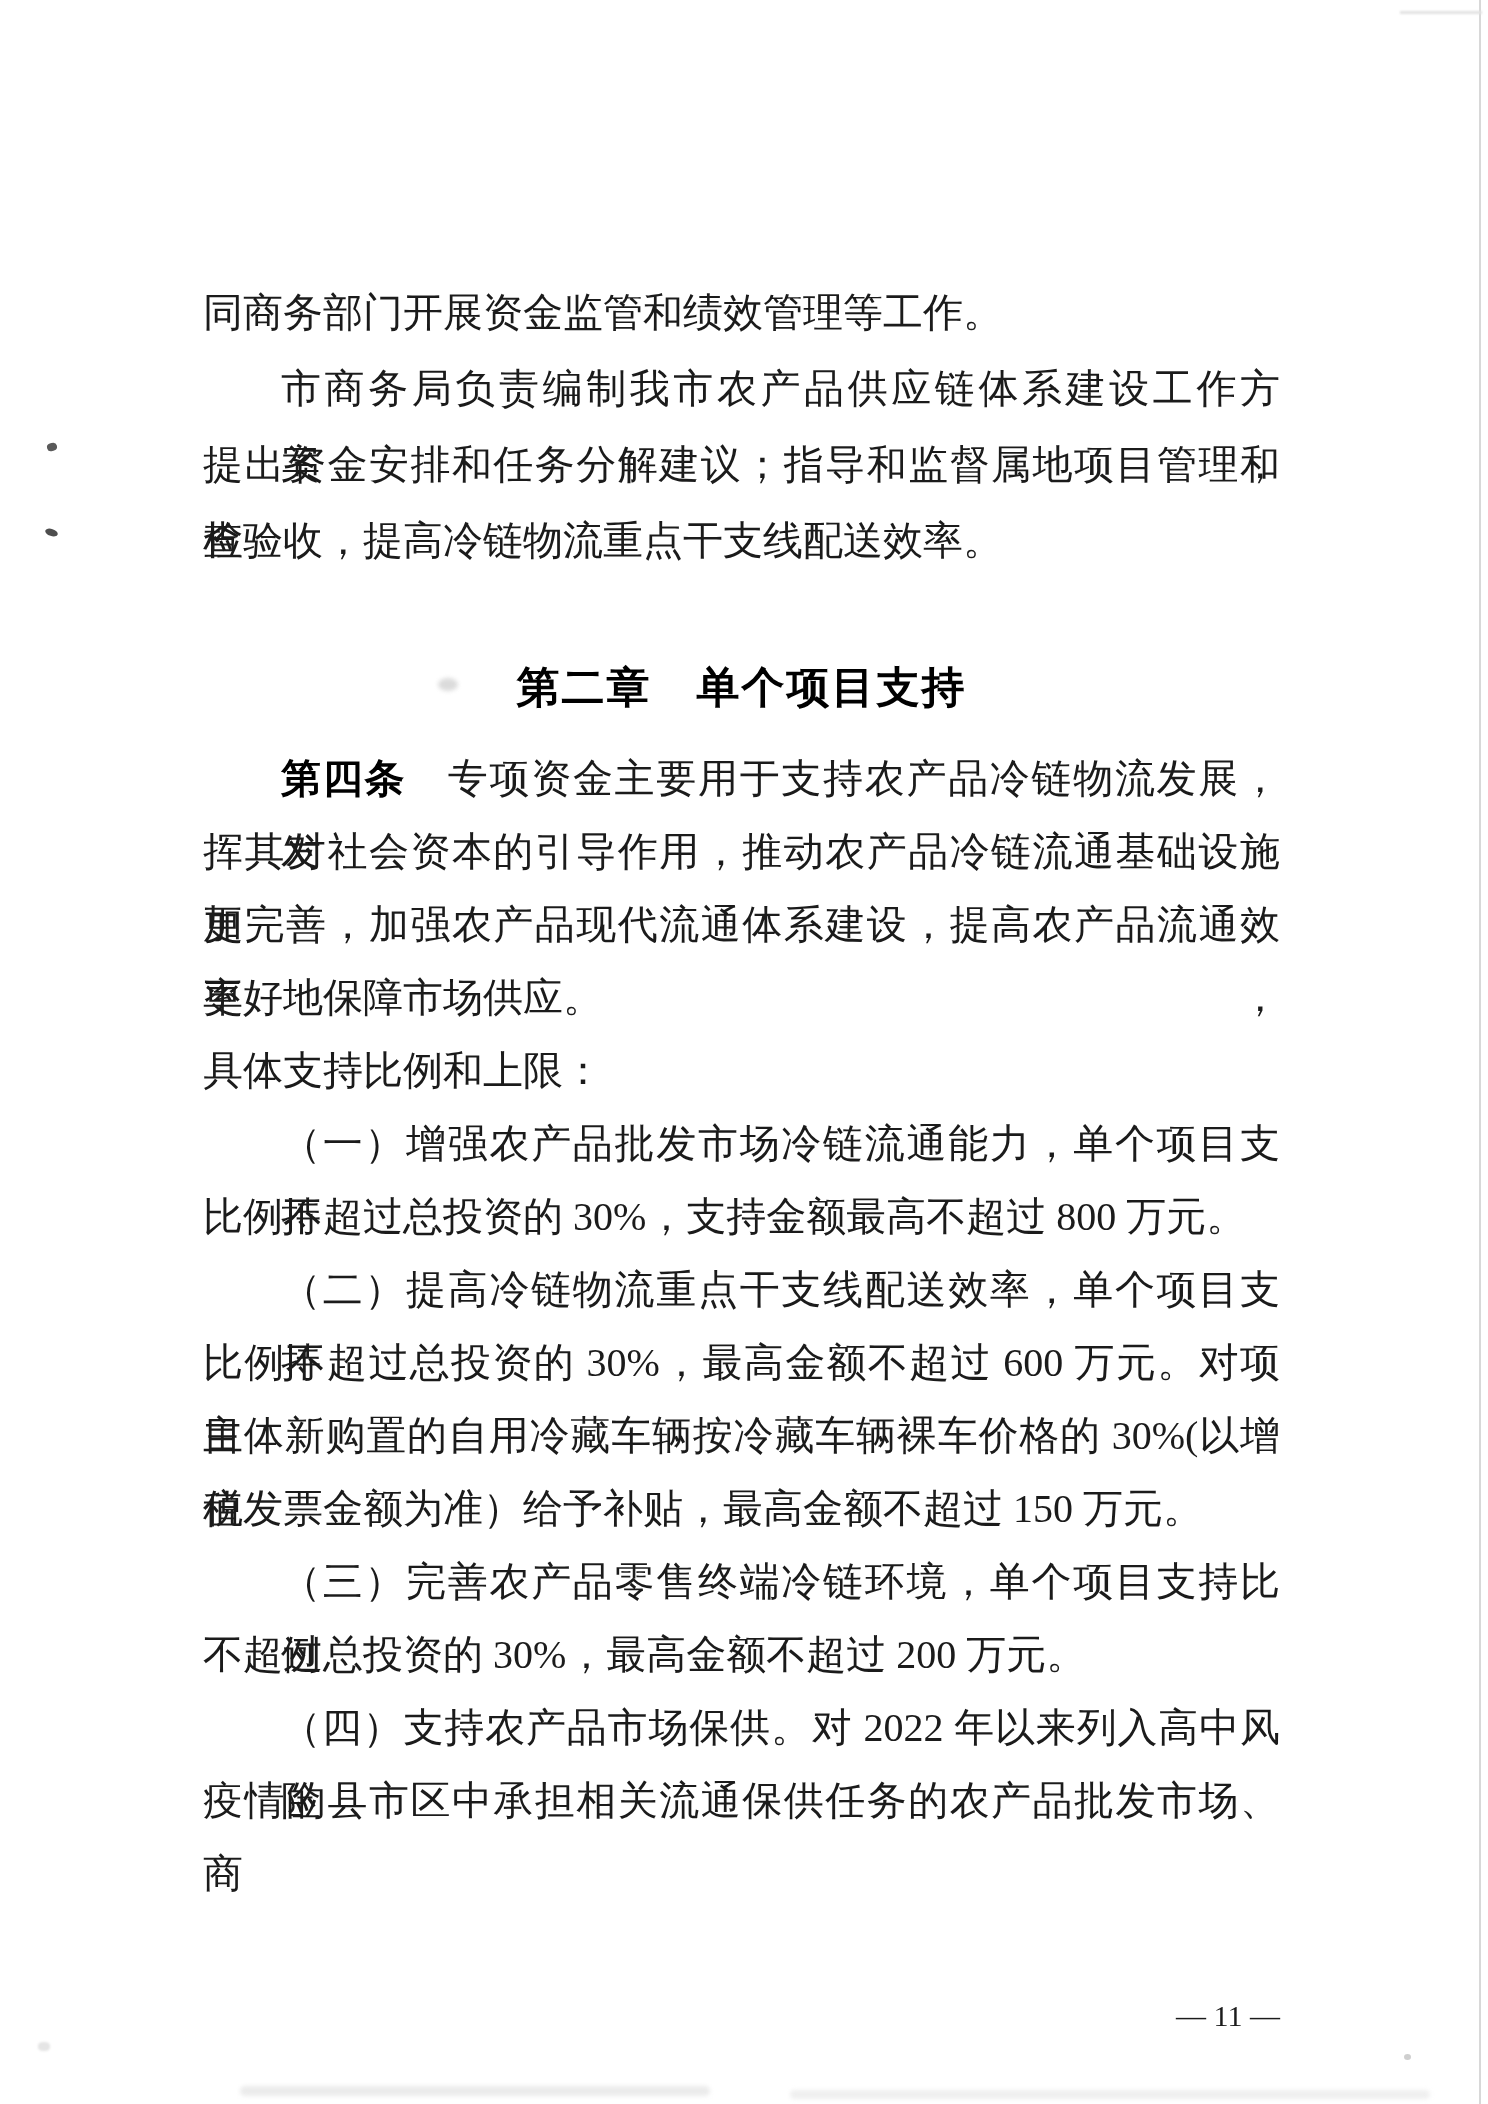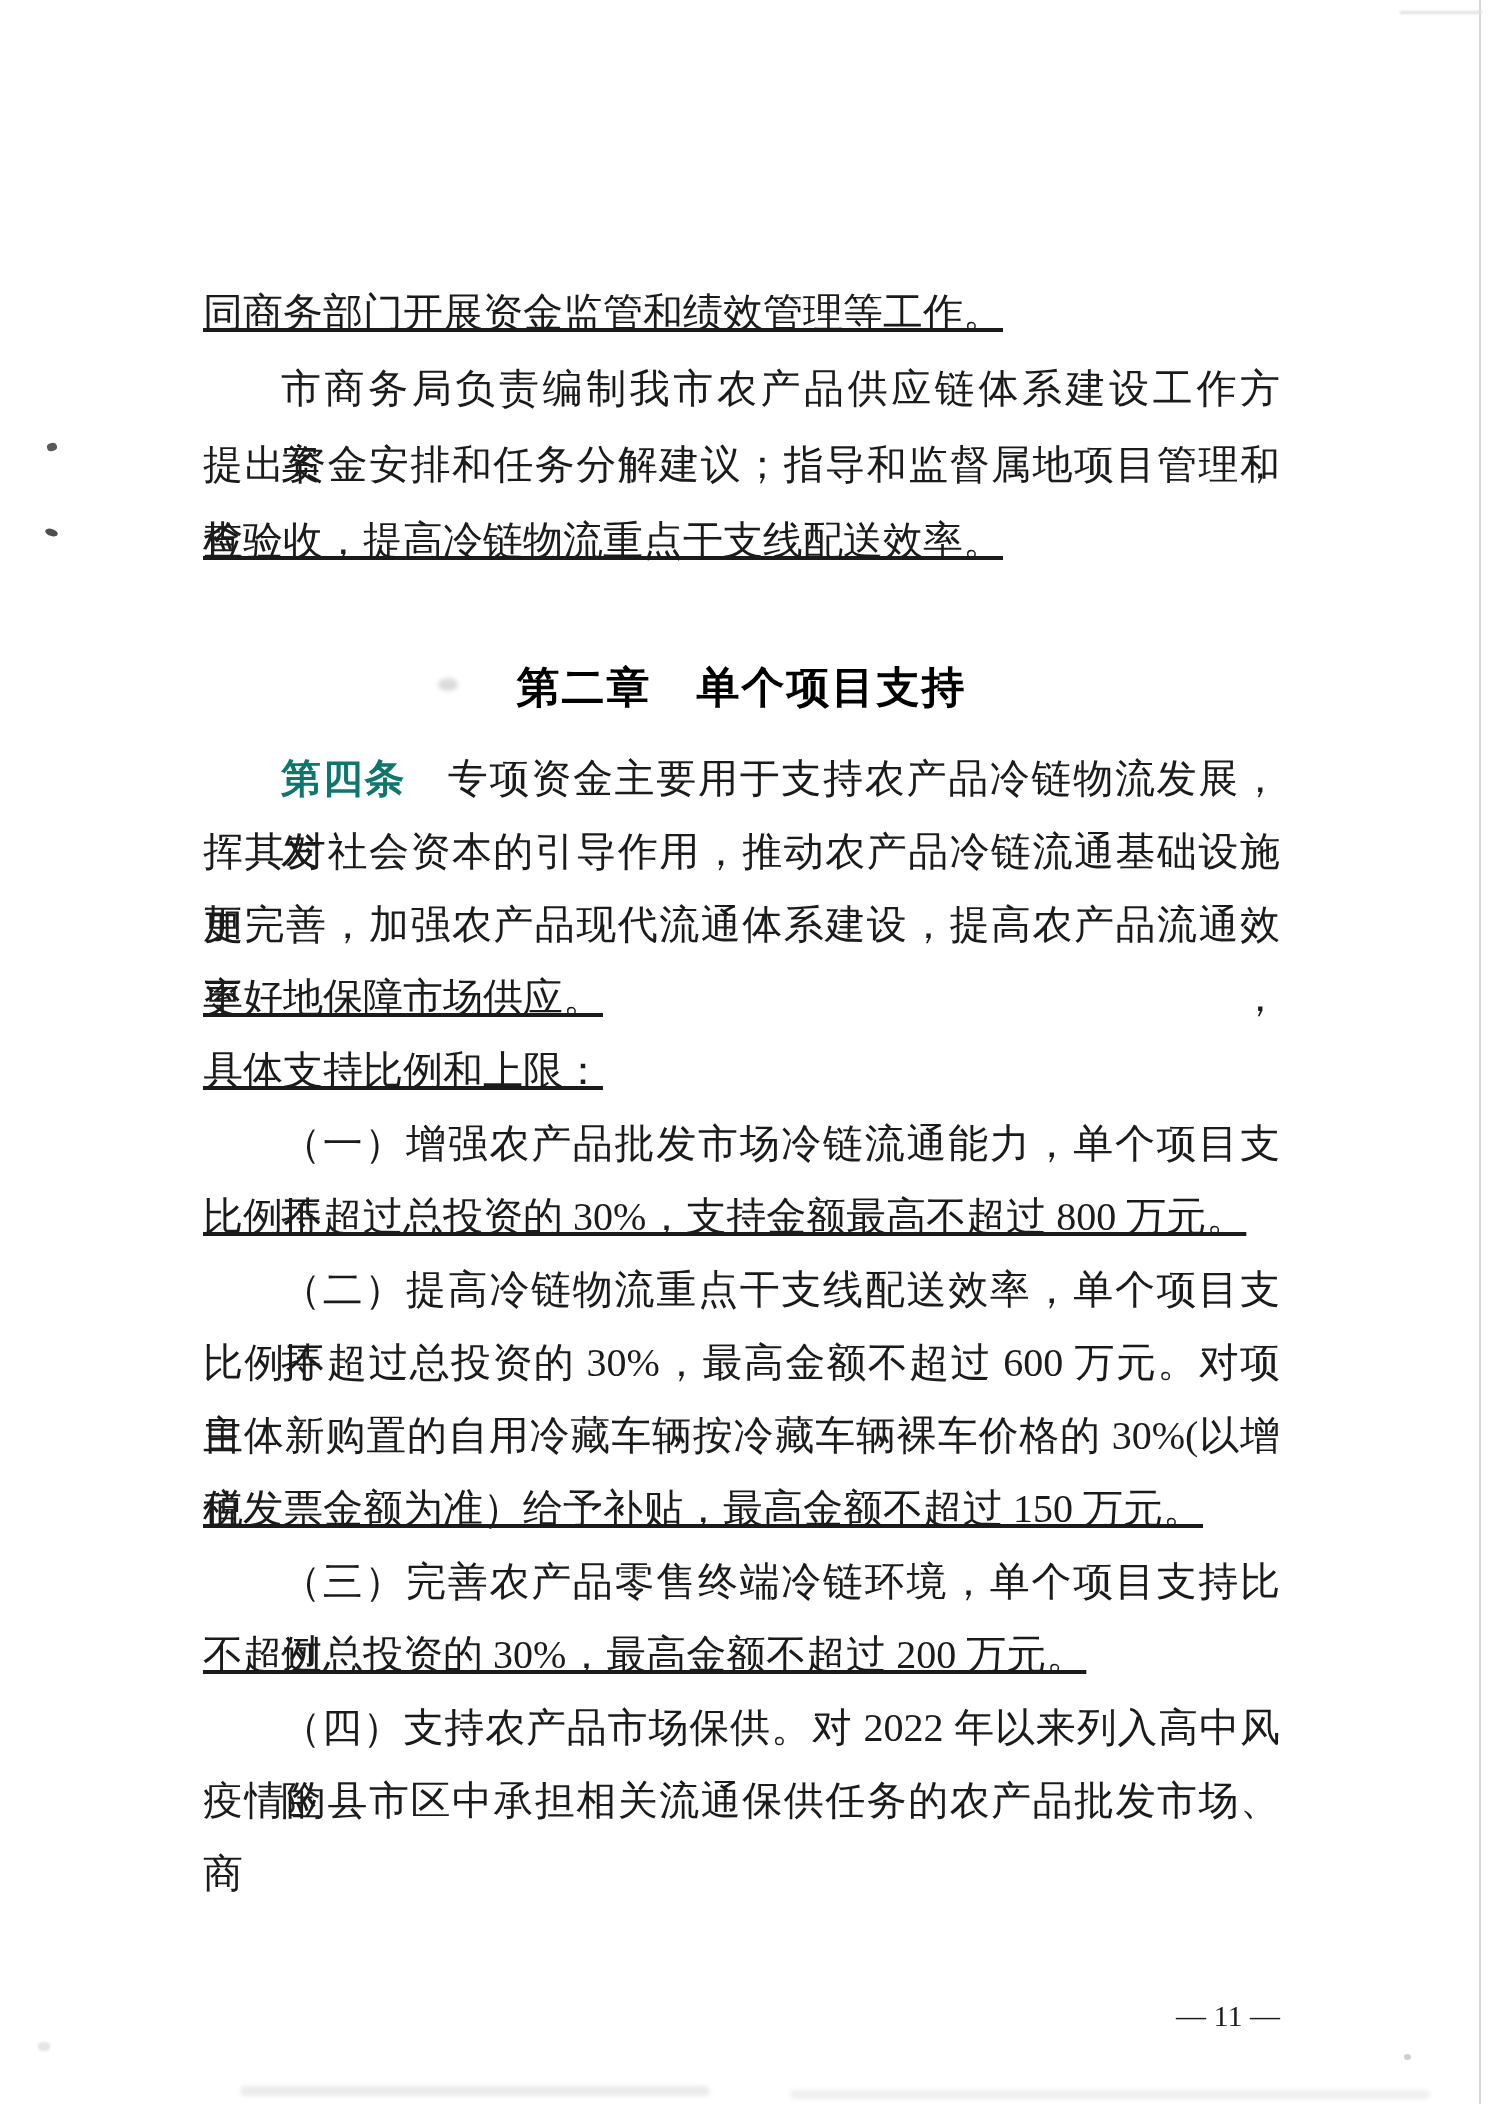--- a/index.html
+++ b/index.html
@@ -22,22 +22,22 @@
   }
   .tline{
     font-size:40px;
     white-space:pre-wrap;
     color:#1b1b1b;
   }
   .blk1 .tline{height:76px;line-height:76px;}
   .blk2 .tline{height:73px;line-height:73px;}
   .tline.indent{padding-left:78px;}
   .tline.just{text-align:justify;text-align-last:justify;}
-  .tline.left{text-align:center;text-align-last:left;text-decoration:underline;}
-  .tline b{font-weight:bold;color:#0f766e;}
+  .tline.left{text-align:center;text-align-last:left;}
+  .tline b{font-weight:bold;color:#000000;}
   .chapter-heading{
     height:76px;line-height:76px;
     margin-top:70px;margin-bottom:17px;
     font-size:43px;font-weight:bold;
     text-align:center;
     color:#000;
     font-family:"Liberation Sans", sans-serif;
     letter-spacing:2px;
   }
   .page-number{

